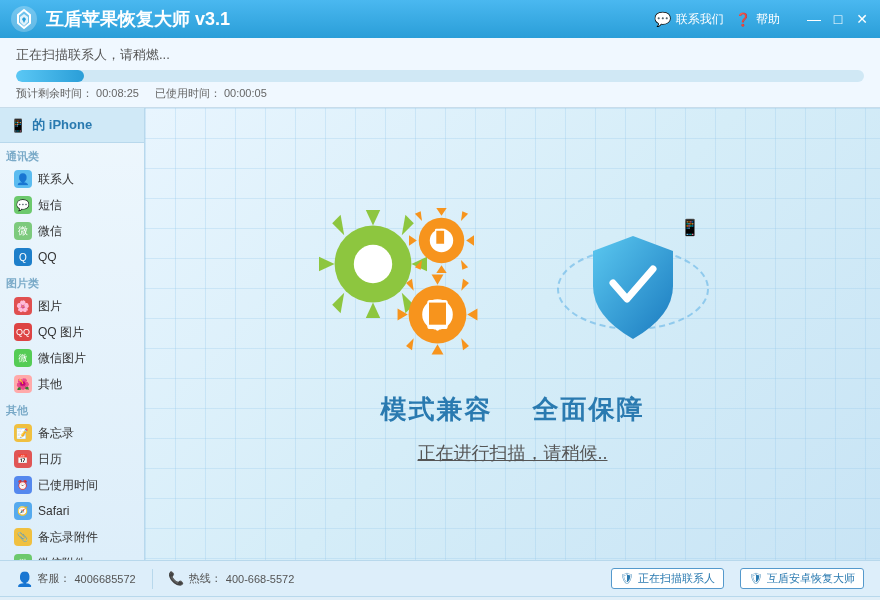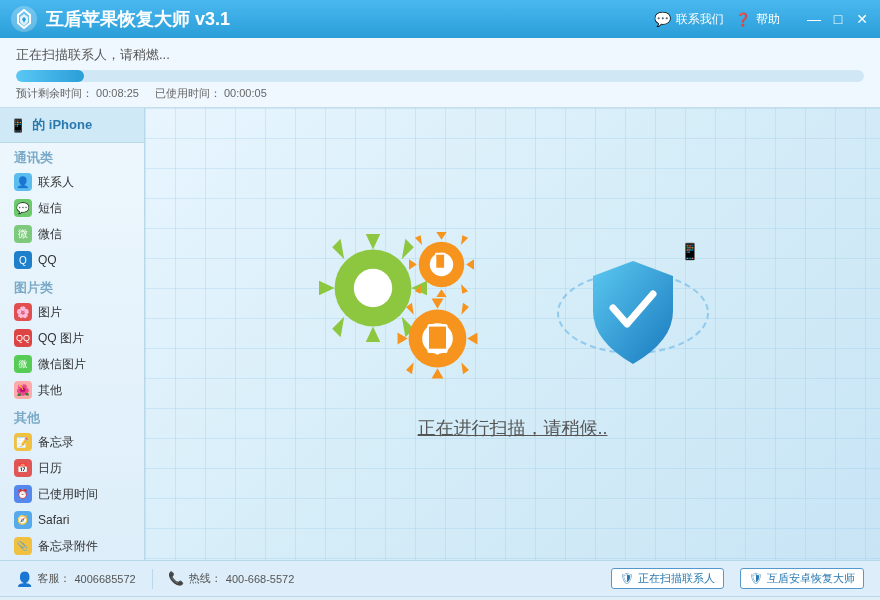--- a/index.html
+++ b/index.html
@@ -41,21 +41,21 @@
       border-right: 1px solid #b8d8ec;
       overflow-y: auto; padding: 0;
     }
     .sidebar-device {
       background: #d0e9f7; padding: 8px 10px;
       font-size: 13px; color: #2a7ab0; font-weight: bold;
       border-bottom: 1px solid #b8d8ec;
       display: flex; align-items: center; gap: 6px;
     }
     .sidebar-section-label {
-      font-size: 13px; color: #7aaac8; padding: 6px 14px 2px;
+      font-size: 11px; color: #7aaac8; padding: 6px 6px 2px;
       font-weight: bold;
     }
     .sidebar-item {
       display: flex; align-items: center; gap: 6px;
       padding: 4px 10px 4px 14px;
       font-size: 12px; color: #333;
       cursor: pointer;
     }
     .sidebar-icon { width: 18px; height: 18px; border-radius: 4px; display: flex; align-items: center; justify-content: center; font-size: 11px; }
     .icon-contacts { background: #5bbcf0; color: white; }
@@ -321,20 +321,24 @@
             </defs>
             <path d="M50 5 L90 20 L90 55 Q90 85 50 108 Q10 85 10 55 L10 20 Z" fill="url(#shieldGrad)"></path>
 
             <path d="M30 52 L44 68 L70 38" fill="none" stroke="white" stroke-width="7" stroke-linecap="round" stroke-linejoin="round"></path>
           </svg>
 
           <div style="position:absolute;top:14px;right:12px;font-size:16px;color:#5588bb;z-index:3;">📱</div>
         </div>
       </div>
 
+      <div class="hero-tagline">
+        <span>模式兼容</span>
+        <span>全面保障</span>
+      </div>
       <div class="scanning-text">正在进行扫描，请稍候..</div>
     </div>
   </div>
 </div>
 
 <div class="info-bar">
   <div class="info-item">
     <span style="font-size:14px;">👤</span>
     <span>客服：</span>
     <span>4006685572</span>

